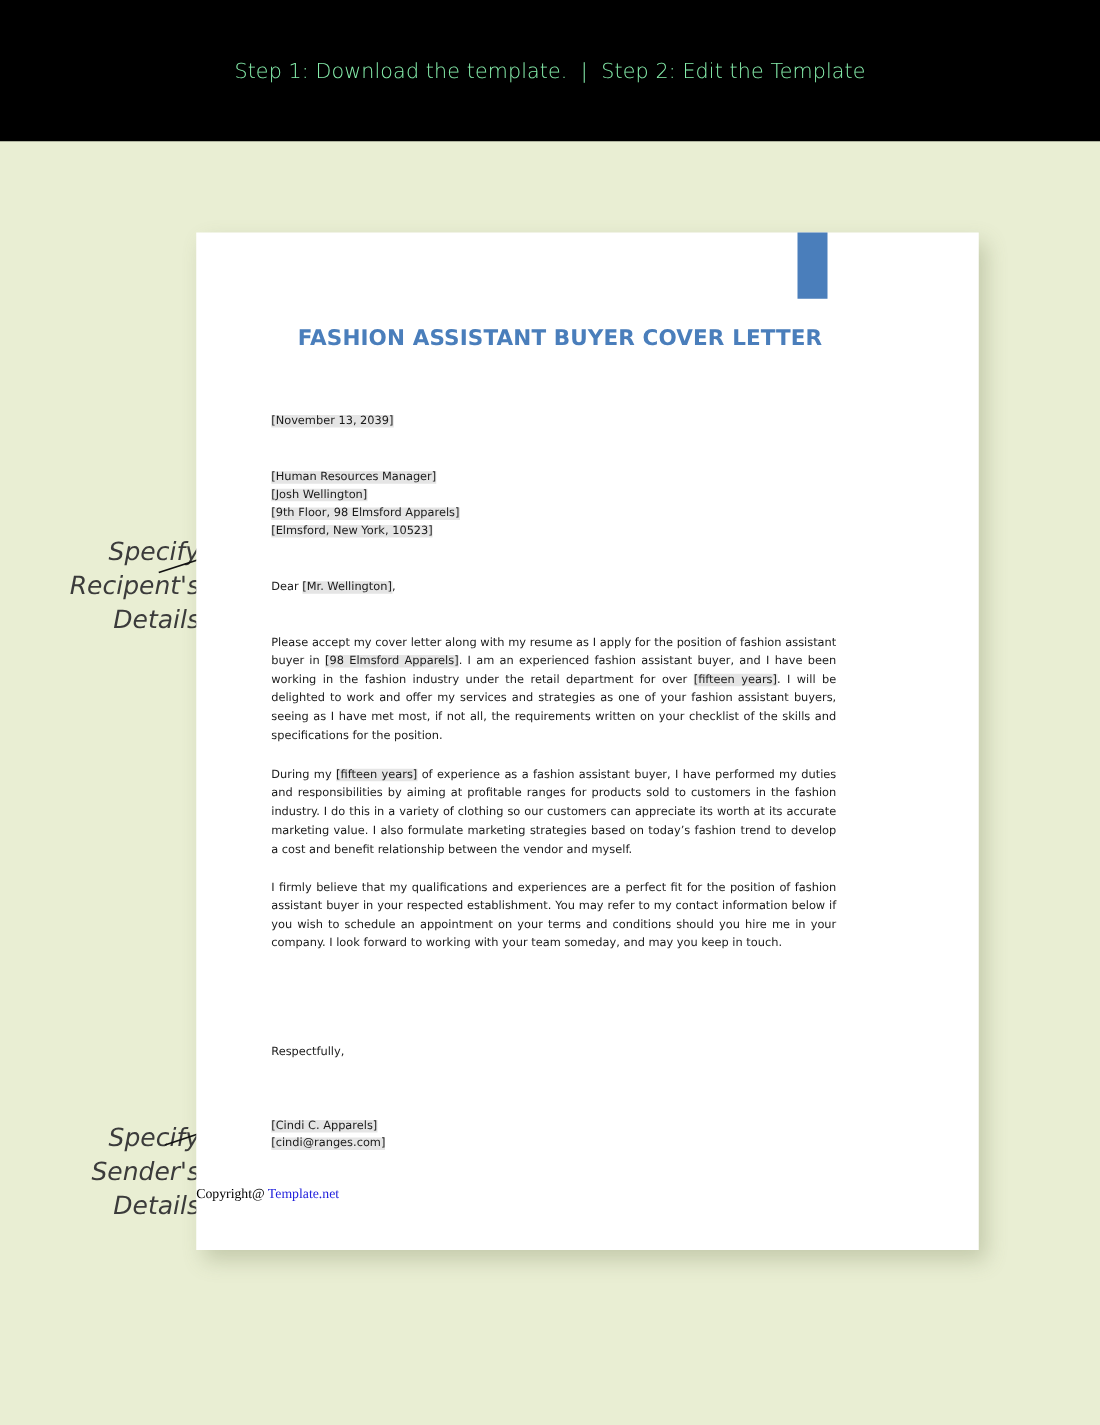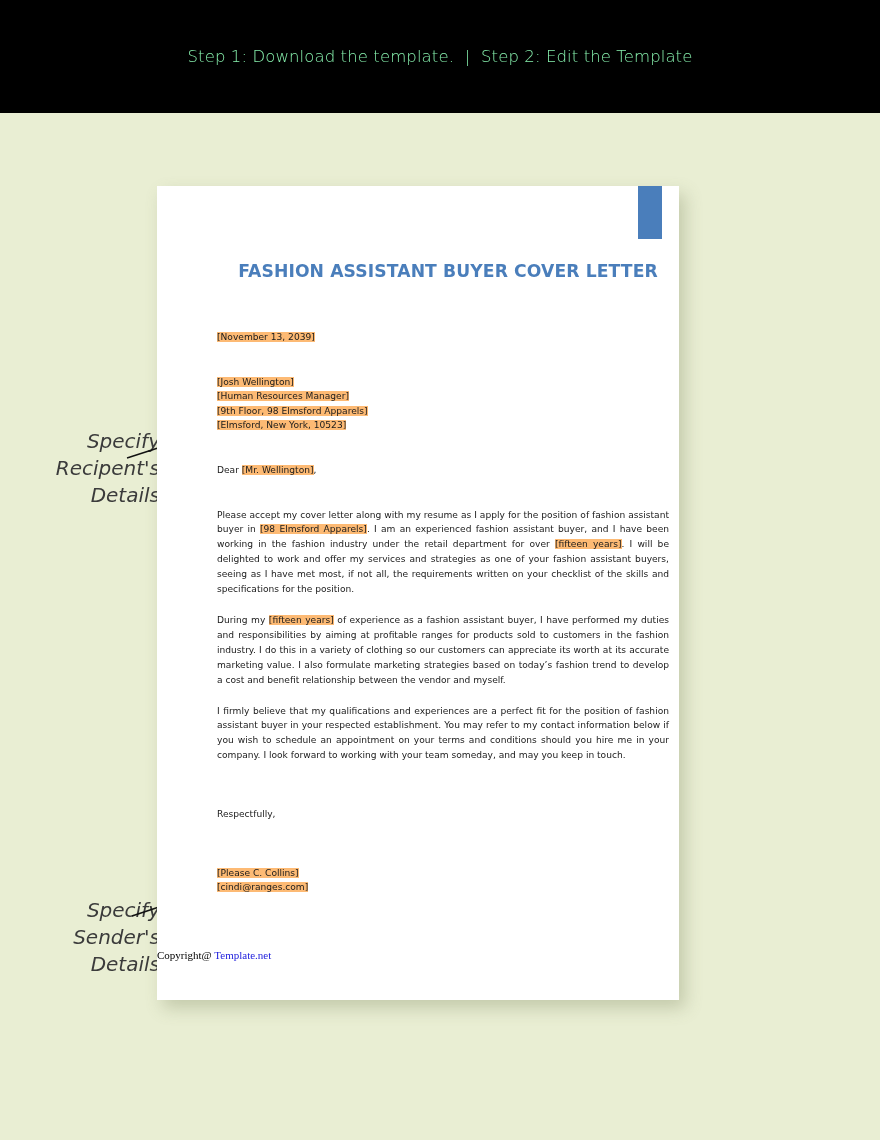--- a/index.html
+++ b/index.html
@@ -58,21 +58,21 @@
     position: absolute;
     overflow: visible;
   }
   .leader-line line { stroke: #111111; stroke-width: 1.4; }
 
   
   #letter-page {
     position: absolute;
     left: 157px;
     top: 186px;
-    width: 522px;
+    width: 626px;
     height: 814px;
     background: #ffffff;
     box-shadow: 6px 8px 16px rgba(110, 120, 80, 0.30);
   }
 
   #blue-accent-bar {
     position: absolute;
     left: 481px;
     top: 0px;
     width: 24px;
@@ -97,31 +97,31 @@
     position: absolute;
     left: 60px;
     top: 144px;
     width: 452px;
     font-family: "DejaVu Sans", sans-serif;
     font-size: 9.1px;
     color: #1a1a1a;
     line-height: 14.6px;
   }
 
-  .hl { background: #fdba74; }
+  .hl { background: #e5e5e5; }
 
   .block-date      { margin-bottom: 0px; }
   .spacer-lg       { height: 30px; }
   .spacer-md       { height: 30px; }
   .spacer-sm       { height: 16px; }
   .spacer-xl       { height: 44px; }
   .addr-line       { line-height: 14.6px; }
   .salutation      { line-height: 14.6px; }
   .body-para       { text-align: justify; line-height: 14.9px; }
-  .closing         { line-height: 14.6px; }
+  .closing         { line-height: 14.6px; margin-top: 28px; }
   .sign-line       { line-height: 14.6px; }
 
   #copyright-footer {
     position: absolute;
     left: 0px;
     top: 763px;
     width: 512px;
     text-align: left;
     font-family: Liberation Serif, serif;
     font-size: 11px;
@@ -154,22 +154,22 @@
 
   <div id="letter-body">
 
     <div class="block-date">
       <span class="hl">[November 13, 2039]</span>
     </div>
 
     <div class="spacer-lg"></div>
 
     <div>
+      <div class="addr-line"><span class="hl">[Human Resources Manager]</span></div>
       <div class="addr-line"><span class="hl">[Josh Wellington]</span></div>
-      <div class="addr-line"><span class="hl">[Human Resources Manager]</span></div>
       <div class="addr-line"><span class="hl">[9th Floor, 98 Elmsford Apparels]</span></div>
       <div class="addr-line"><span class="hl">[Elmsford, New York, 10523]</span></div>
     </div>
 
     <div class="spacer-md"></div>
 
     <div class="salutation"><span>Dear </span><span class="hl">[Mr. Wellington]</span><span>,</span></div>
 
     <div class="spacer-md"></div>
 
@@ -183,21 +183,21 @@
 
     <div class="body-para"><span>I firmly believe that my qualifications and experiences are a perfect fit for the position of fashion assistant buyer in your respected establishment. You may refer to my contact information below if you wish to schedule an appointment on your terms and conditions should you hire me in your company. I look forward to working with your team someday, and may you keep in touch.</span></div>
 
     <div class="spacer-xl"></div>
 
     <div class="closing">Respectfully,</div>
 
     <div class="spacer-xl"></div>
 
     <div>
-      <div class="sign-line"><span class="hl">[Please C. Collins]</span></div>
+      <div class="sign-line"><span class="hl">[Cindi C. Apparels]</span></div>
       <div class="sign-line"><span class="hl">[cindi@ranges.com]</span></div>
     </div>
 
   </div>
 
   <div id="copyright-footer"><span>Copyright@ </span><span id="copyright-link">Template.net</span></div>
 
 </div>
 
 </body></html>

